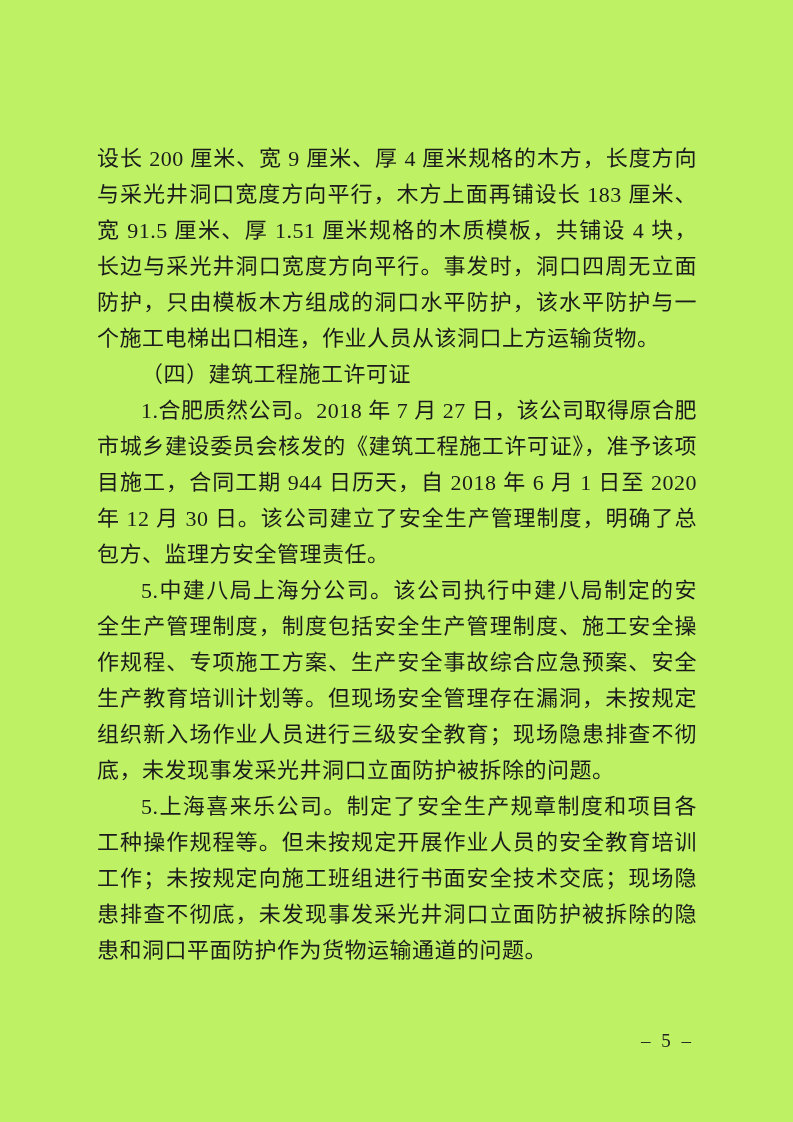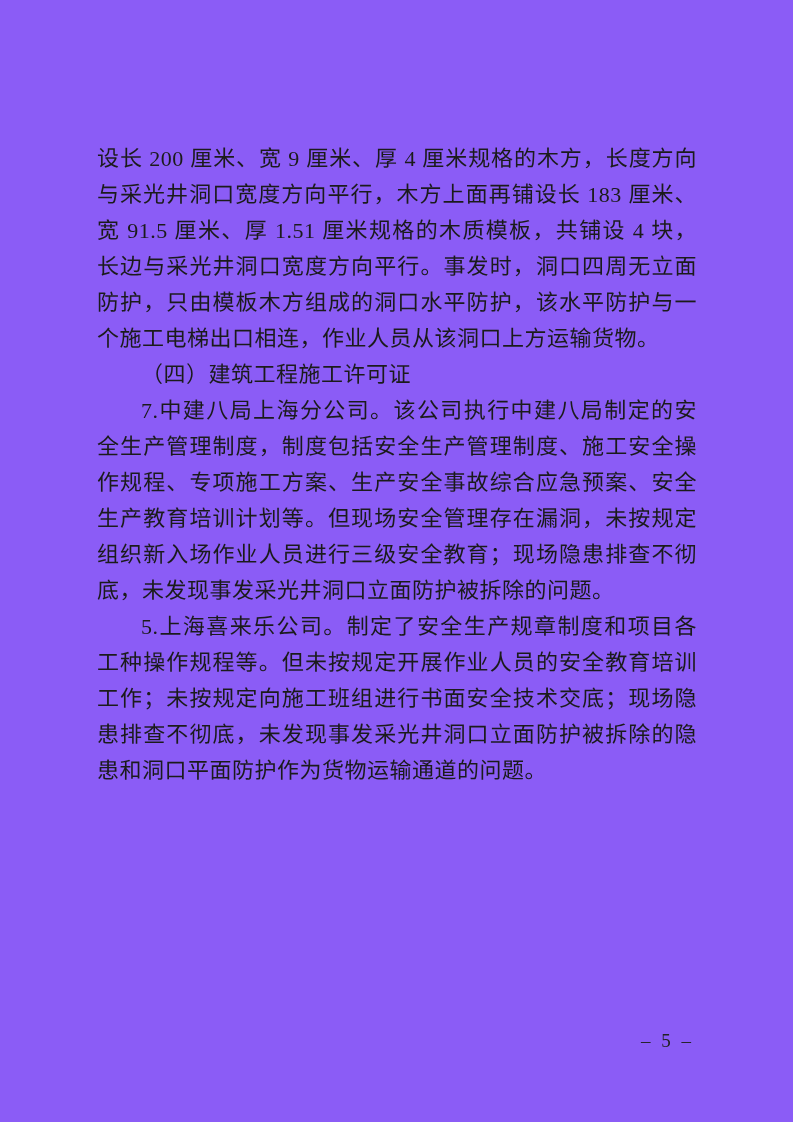--- a/index.html
+++ b/index.html
@@ -4,21 +4,21 @@
 <style>
   html, body {
     margin: 0;
     padding: 0;
     background: #ffffff;
   }
   .page {
     position: relative;
     width: 793px;
     height: 1122px;
-    background: #8b5cf6;
+    background: #bef264;
     font-family: "Liberation Serif", "DejaVu Serif", serif;
     color: #1b1b1b;
     overflow: hidden;
   }
   .content {
     position: absolute;
     left: 97px;
     top: 141px;
     width: 600px;
     font-size: 22px;
@@ -45,17 +45,18 @@
     color: #222222;
   }
 </style>
 </head>
 <body>
 
 <div class="page">
   <div class="content">
     <p class="para no-indent">设长 200 厘米、宽 9 厘米、厚 4 厘米规格的木方，长度方向与采光井洞口宽度方向平行，木方上面再铺设长 183 厘米、宽 91.5 厘米、厚 1.51 厘米规格的木质模板，共铺设 4 块，长边与采光井洞口宽度方向平行。事发时，洞口四周无立面防护，只由模板木方组成的洞口水平防护，该水平防护与一个施工电梯出口相连，作业人员从该洞口上方运输货物。</p>
     <p class="para">（四）建筑工程施工许可证</p>
-    <p class="para">7.中建八局上海分公司。该公司执行中建八局制定的安全生产管理制度，制度包括安全生产管理制度、施工安全操作规程、专项施工方案、生产安全事故综合应急预案、安全生产教育培训计划等。但现场安全管理存在漏洞，未按规定组织新入场作业人员进行三级安全教育；现场隐患排查不彻底，未发现事发采光井洞口立面防护被拆除的问题。</p>
+    <p class="para">1.合肥质然公司。2018 年 7 月 27 日，该公司取得原合肥市城乡建设委员会核发的《建筑工程施工许可证》，准予该项目施工，合同工期 944 日历天，自 2018 年 6 月 1 日至 2020 年 12 月 30 日。该公司建立了安全生产管理制度，明确了总包方、监理方安全管理责任。</p>
+    <p class="para">5.中建八局上海分公司。该公司执行中建八局制定的安全生产管理制度，制度包括安全生产管理制度、施工安全操作规程、专项施工方案、生产安全事故综合应急预案、安全生产教育培训计划等。但现场安全管理存在漏洞，未按规定组织新入场作业人员进行三级安全教育；现场隐患排查不彻底，未发现事发采光井洞口立面防护被拆除的问题。</p>
     <p class="para">5.上海喜来乐公司。制定了安全生产规章制度和项目各工种操作规程等。但未按规定开展作业人员的安全教育培训工作；未按规定向施工班组进行书面安全技术交底；现场隐患排查不彻底，未发现事发采光井洞口立面防护被拆除的隐患和洞口平面防护作为货物运输通道的问题。</p>
   </div>
   <div class="footer">– 5 –</div>
 </div>
 
 </body></html>

